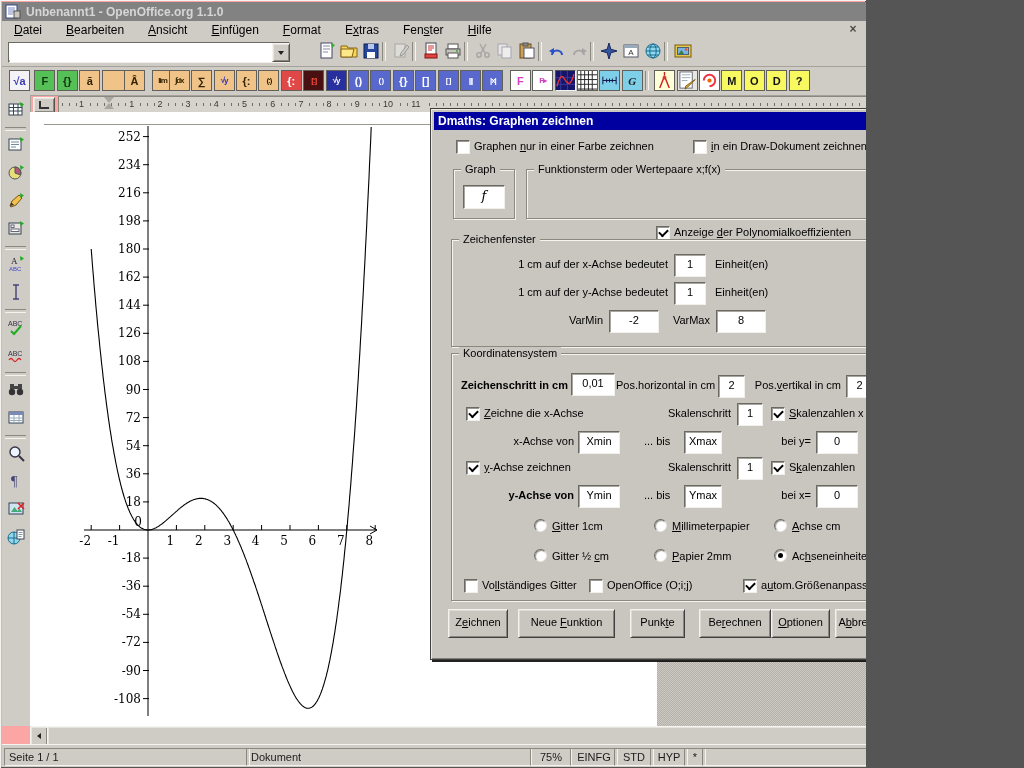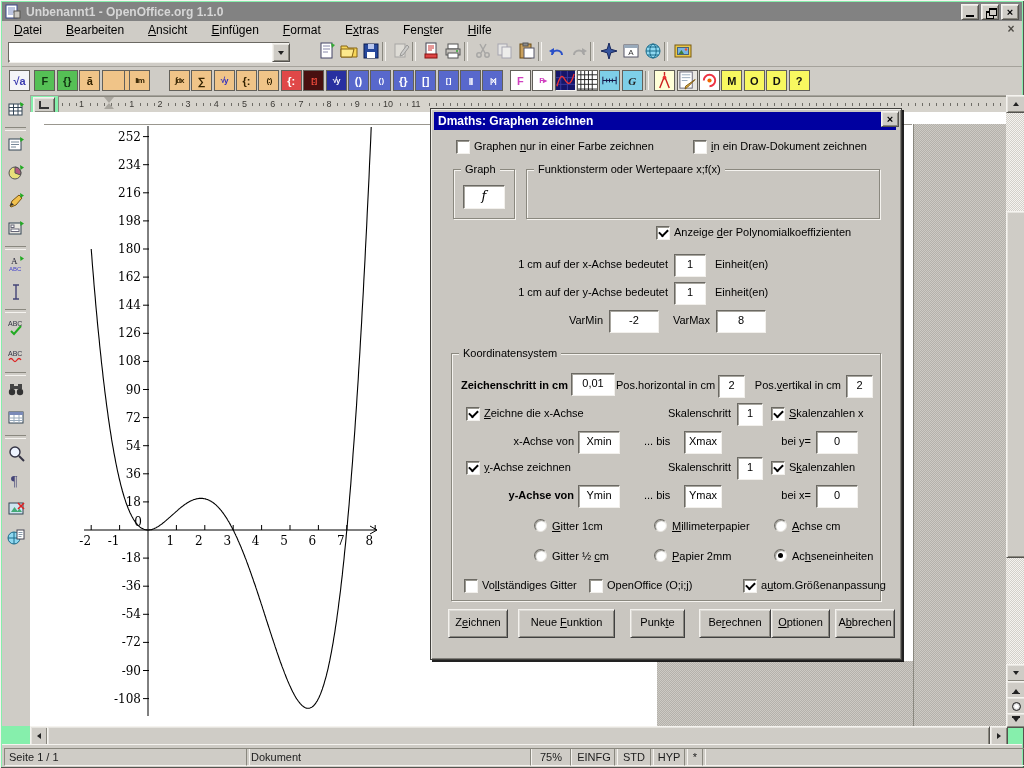--- a/index.html
+++ b/index.html
@@ -1,16 +1,16 @@
 <!DOCTYPE html>
 <html><head>
 <meta charset="utf-8">
 <style>
   html,body{margin:0;padding:0;background:#555;}
-  #app{position:relative;width:1024px;height:768px;background:#86efac;overflow:hidden;
+  #app{position:relative;width:866px;height:768px;background:#fca5a5;overflow:hidden;
        font-family:"Liberation Sans",sans-serif;font-size:11px;color:#000;
        box-shadow:inset 1px 1px 0 #f5f3ef, inset -1px -1px 0 #55534f;}
   .abs{position:absolute;}
   .raised{border:1px solid;border-color:#f5f3ef #55534f #55534f #f5f3ef;background:#cfccc6;
           box-shadow:inset 1px 1px 0 #e6e4df, inset -1px -1px 0 #8a887f;}
   .sunken{border:1px solid;border-color:#8a887f #f5f3ef #f5f3ef #8a887f;}
   .field{background:#fff;border:1px solid;border-color:#6b6963 #f2f0ec #f2f0ec #6b6963;
          box-shadow:inset 1px 1px 0 #a8a69f;}
   .dither{background-image:conic-gradient(#b4b1ab 25%,#cdcac4 0 50%,#b4b1ab 0 75%,#cdcac4 0);background-size:2px 2px;}
   .dither-light{background-image:conic-gradient(#f5f3ef 25%,#d3d0ca 0 50%,#f5f3ef 0 75%,#d3d0ca 0);background-size:2px 2px;}
@@ -281,21 +281,21 @@
       </div>
       <div class="dmtile" style="left: 77.2px; background: rgb(240, 196, 136); color: rgb(51, 34, 0);">
         <span>ā</span>
       </div>
       <div class="dmtile small" style="left: 99.6px; background: rgb(240, 196, 136); color: rgb(51, 34, 0); padding-left: 36px;">
         <span style="text-decoration: overline;">AB</span>
       </div>
       <div class="dmtile" style="left: 122px; background: rgb(240, 196, 136); color: rgb(51, 34, 0);">
         <span>Â</span>
       </div>
-      <div class="dmtile small" style="left: 127px; background: rgb(240, 196, 136); color: rgb(51, 34, 0);">
+      <div class="dmtile small" style="left: 150px; background: rgb(240, 196, 136); color: rgb(51, 34, 0);">
         <span>lim</span>
       </div>
       <div class="dmtile small" style="left: 166.8px; background: rgb(240, 196, 136); color: rgb(51, 34, 0);">
         <span>∫dx</span>
       </div>
       <div class="dmtile" style="left: 189.2px; background: rgb(240, 196, 136); color: rgb(51, 34, 0);">
         <span>∑</span>
       </div>
       <div class="dmtile small" style="left: 211.6px; background: rgb(240, 196, 136); color: rgb(42, 42, 192);">
         <span>√y</span>
@@ -621,20 +621,23 @@
     </div>
     <div class="dfield" style="left:32px;top:76px;width:40px;height:22px;font-family:'DejaVu Serif',serif;font-style:italic;font-size:13px;">f</div>
 
     <div class="grp" style="left:95px;top:60px;width:352px;height:48px;">
       <span>Funktionsterm oder Wertepaare  x;f(x)</span>
     </div>
 
     <div class="cb checked" style="left:225px;top:117px;"></div>
     <div class="dlg-lbl" style="left:243px;top:117px;">Anzeige <u>d</u>er Polynomialkoeffizienten</div>
 
+    <div class="grp" style="left:20px;top:130px;width:428px;height:106px;">
+      <span>Zeichenfenster</span>
+    </div>
     <div class="dlg-lbl r" style="left:25px;top:149px;width:212px;">1 cm auf der x-Achse bedeutet</div>
     <div class="dfield" style="left:243px;top:145px;width:30px;height:21px;">1</div>
     <div class="dlg-lbl" style="left:284px;top:149px;width:56px;overflow:hidden;">Einheit(en)</div>
     <div class="dlg-lbl r" style="left:25px;top:177px;width:212px;">1 cm auf der y-Achse bedeutet</div>
     <div class="dfield" style="left:243px;top:173px;width:30px;height:21px;">1</div>
     <div class="dlg-lbl" style="left:284px;top:177px;width:56px;overflow:hidden;">Einheit(en)</div>
     <div class="dlg-lbl r" style="left:128px;top:205px;width:44px;">VarMin</div>
     <div class="dfield" style="left:178px;top:201px;width:48px;height:21px;">-2</div>
     <div class="dlg-lbl r" style="left:233px;top:205px;width:46px;">VarMax</div>
     <div class="dfield" style="left:285px;top:201px;width:48px;height:21px;">8</div>

